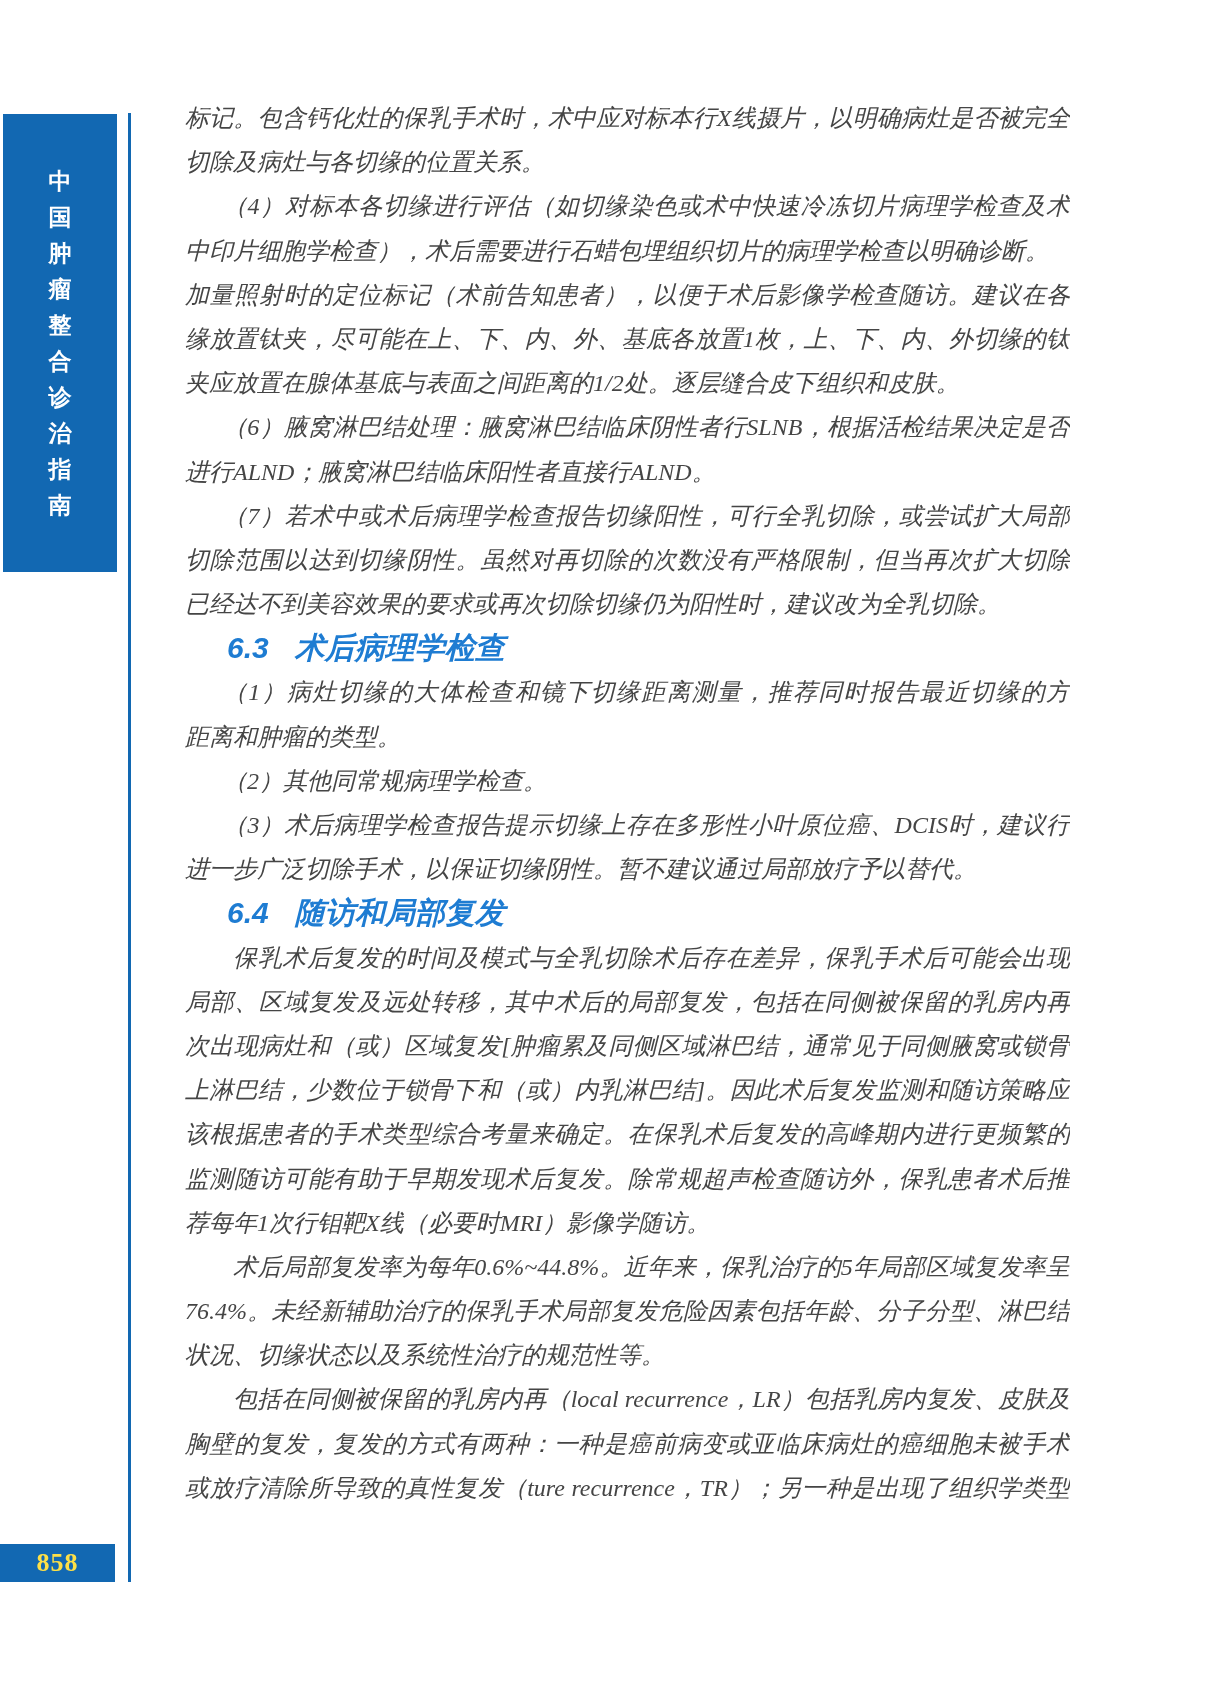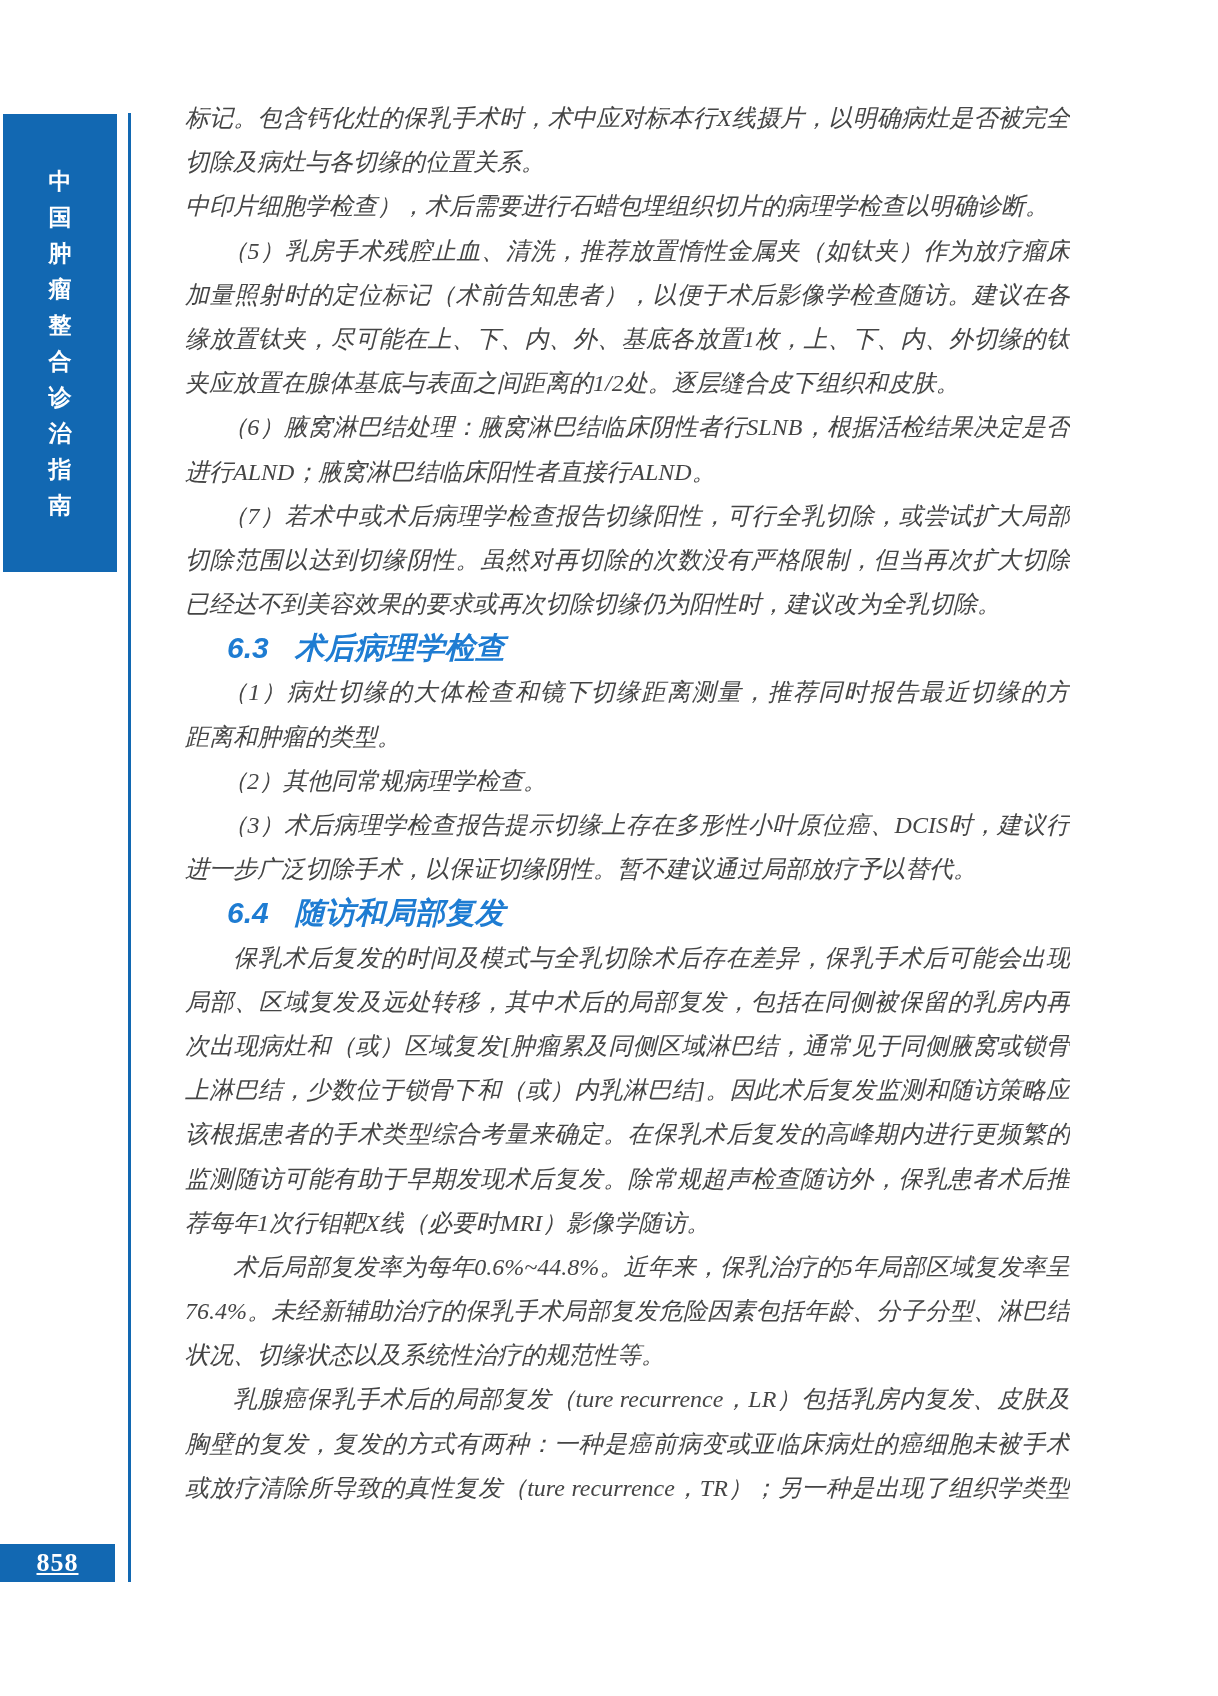--- a/index.html
+++ b/index.html
@@ -39,28 +39,27 @@
     left: 128px; top: 113px;
     width: 3px; height: 1469px;
     background: var(--brand-blue, #1268b2);
   }
   
   .page-number-box {
     position: absolute;
     left: 0; top: 1544px;
     width: 115px; height: 38px;
     background: var(--brand-blue, #1268b2);
-    color: #ffffff;
+    color: #fde047;
     font-weight: bold;
     font-size: 26px;
     display: flex;
     align-items: center;
     justify-content: center;
     letter-spacing: 1px;
-    text-decoration: underline;
   }
   
   .text-column {
     position: absolute;
     left: 185px; top: 96px;
     width: 885px;
     color: #454545;
     font-size: 24px;
   }
   .line {
@@ -103,22 +102,22 @@
         <span>南</span>
       </div>
   </div>
   <div class="divider-line"></div>
   <div class="page-number-box">
     <span>858</span>
   </div>
   <div class="text-column" style="color: rgb(69, 69, 69); font-style: italic;">
       <div class="line j">标记。包含钙化灶的保乳手术时，术中应对标本行X线摄片，以明确病灶是否被完全</div>
       <div class="line">切除及病灶与各切缘的位置关系。</div>
+      <div class="line j ind1">（4）对标本各切缘进行评估（如切缘染色或术中快速冷冻切片病理学检查及术</div>
       <div class="line">中印片细胞学检查），术后需要进行石蜡包埋组织切片的病理学检查以明确诊断。</div>
-      <div class="line j ind1">（5）乳房手术残腔止血、清洗，推荐放置惰性金属夹（如钛夹）作为放疗瘤床</div>
       <div class="line j">加量照射时的定位标记（术前告知患者），以便于术后影像学检查随访。建议在各切</div>
       <div class="line j">缘放置钛夹，尽可能在上、下、内、外、基底各放置1枚，上、下、内、外切缘的钛</div>
       <div class="line">夹应放置在腺体基底与表面之间距离的1/2处。逐层缝合皮下组织和皮肤。</div>
       <div class="line j ind1">（6）腋窝淋巴结处理：腋窝淋巴结临床阴性者行SLNB，根据活检结果决定是否</div>
       <div class="line">进行ALND；腋窝淋巴结临床阳性者直接行ALND。</div>
       <div class="line j ind1">（7）若术中或术后病理学检查报告切缘阳性，可行全乳切除，或尝试扩大局部</div>
       <div class="line j">切除范围以达到切缘阴性。虽然对再切除的次数没有严格限制，但当再次扩大切除</div>
       <div class="line">已经达不到美容效果的要求或再次切除切缘仍为阳性时，建议改为全乳切除。</div>
       <div class="line heading"><span class="hnum">6.3</span><span>术后病理学检查</span></div>
       <div class="line j ind1">（1）病灶切缘的大体检查和镜下切缘距离测量，推荐同时报告最近切缘的方向、</div>
@@ -130,17 +129,17 @@
       <div class="line j ind2">保乳术后复发的时间及模式与全乳切除术后存在差异，保乳手术后可能会出现</div>
       <div class="line j">局部、区域复发及远处转移，其中术后的局部复发，包括在同侧被保留的乳房内再</div>
       <div class="line j">次出现病灶和（或）区域复发[肿瘤累及同侧区域淋巴结，通常见于同侧腋窝或锁骨</div>
       <div class="line j">上淋巴结，少数位于锁骨下和（或）内乳淋巴结]。因此术后复发监测和随访策略应</div>
       <div class="line j">该根据患者的手术类型综合考量来确定。在保乳术后复发的高峰期内进行更频繁的</div>
       <div class="line j">监测随访可能有助于早期发现术后复发。除常规超声检查随访外，保乳患者术后推</div>
       <div class="line">荐每年1次行钼靶X线（必要时MRI）影像学随访。</div>
       <div class="line j ind2">术后局部复发率为每年0.6%~44.8%。近年来，保乳治疗的5年局部区域复发率呈</div>
       <div class="line j">76.4%。未经新辅助治疗的保乳手术局部复发危险因素包括年龄、分子分型、淋巴结</div>
       <div class="line">状况、切缘状态以及系统性治疗的规范性等。</div>
-      <div class="line j ind2">乳腺癌保乳手术后的局部复发（ture recurrence，LR）包括乳房内复发、皮肤及</div>
+      <div class="line j ind2">包括在同侧被保留的乳房内再（local recurrence，LR）包括乳房内复发、皮肤及</div>
       <div class="line j">胸壁的复发，复发的方式有两种：一种是癌前病变或亚临床病灶的癌细胞未被手术</div>
       <div class="line j">或放疗清除所导致的真性复发（ture recurrence，TR）；另一种是出现了组织学类型或</div>
     </div>
 </div>
 
 </body></html>

